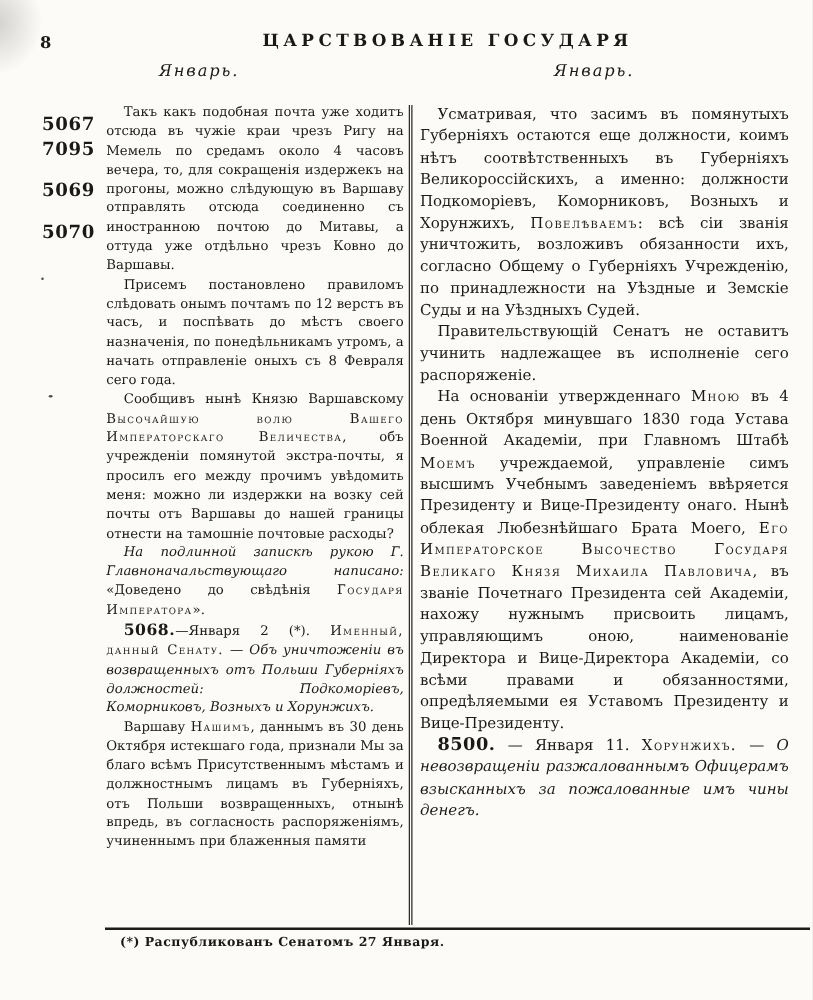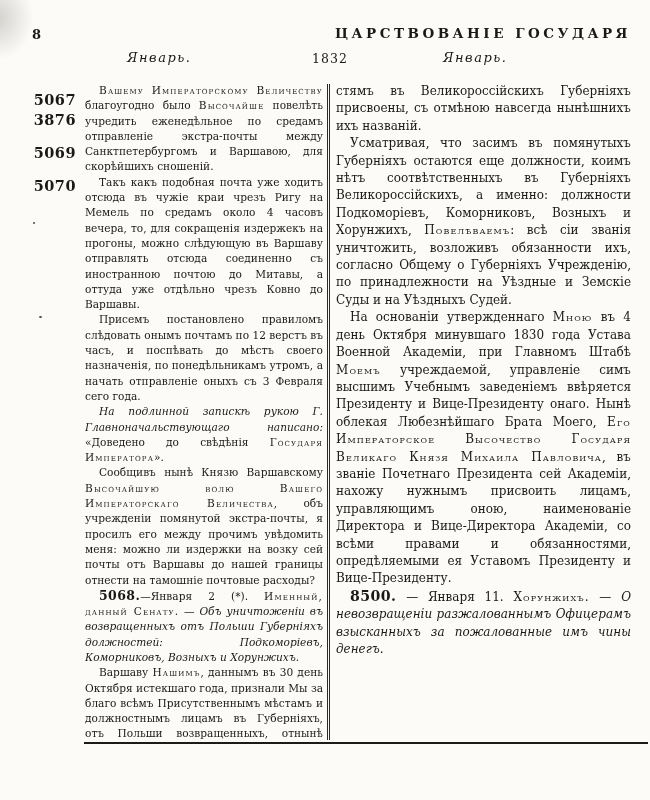--- a/index.html
+++ b/index.html
@@ -12,21 +12,21 @@
     color:#1b1915;
   }
   .corner-shade{
     position:absolute;left:0;top:0;width:34px;height:60px;
     background:radial-gradient(ellipse at -10% 30%,rgba(110,108,100,0.30),transparent 70%);
     pointer-events:none;
   }
   .page-num{position:absolute;left:32px;top:27px;font-size:13px;font-weight:bold;}
   .title{
     position:absolute;left:85px;top:25px;width:546px;
-    text-align:right;font-weight:bold;font-size:13.5px;letter-spacing:3.5px;
+    text-align:center;font-weight:bold;font-size:13.5px;letter-spacing:3.5px;
     white-space:nowrap;
   }
   .head-left{position:absolute;left:127px;top:50px;font-style:italic;font-size:13px;letter-spacing:1.5px;}
   .head-year{position:absolute;left:85px;top:51px;width:490px;text-align:center;font-size:12.5px;letter-spacing:1px;}
   .head-right{position:absolute;left:443px;top:50px;font-style:italic;font-size:13px;letter-spacing:1.5px;}
   .mn{
     position:absolute;left:26px;width:50px;text-align:right;
     font-weight:bold;font-size:14.5px;letter-spacing:0.5px;
   }
   .mn1{top:91px}.mn2{top:111px}.mn3{top:144px}.mn4{top:177px}
@@ -50,43 +50,42 @@
 </style>
 </head>
 <body>
 
 <div class="page">
   <div class="corner-shade"></div>
 
   <div class="page-num">8</div>
   <div class="title">ЦАРСТВОВАНІЕ ГОСУДАРЯ</div>
   <div class="head-left">Январь.</div>
-  <div class="head-year">1832</div>
   <div class="head-right">Январь.</div>
 
   <div class="mn mn1">5067</div>
-  <div class="mn mn2">3876</div>
+  <div class="mn mn2">7095</div>
   <div class="mn mn3">5069</div>
   <div class="mn mn4">5070</div>
 
   <div class="divider"></div>
 
   <div class="col col-left">
-      <p class="indent"><span class="run-sc">Вашему Императорскому Величеству</span><span> благоугодно было </span><span class="run-sc">Высочайше</span><span> повелѣть учредить еженедѣльное по средамъ отправленіе экстра-почты между Санктпетербургомъ и Варшавою, для скорѣйшихъ сношеній.</span></p>
       <p class="indent"><span>Такъ какъ подобная почта уже ходитъ отсюда въ чужіе краи чрезъ Ригу на Мемель по средамъ около 4 часовъ вечера, то, для сокращенія издержекъ на прогоны, можно слѣдующую въ Варшаву отправлять отсюда соединенно съ иностранною почтою до Митавы, а оттуда уже отдѣльно чрезъ Ковно до Варшавы.</span></p>
-      <p class="indent"><span>Присемъ постановлено правиломъ слѣдовать онымъ почтамъ по 12 верстъ въ часъ, и поспѣвать до мѣстъ своего назначенія, по понедѣльникамъ утромъ, а начать отправленіе оныхъ съ 3 Февраля сего года.</span></p>
+      <p class="indent"><span>Присемъ постановлено правиломъ слѣдовать онымъ почтамъ по 12 верстъ въ часъ, и поспѣвать до мѣстъ своего назначенія, по понедѣльникамъ утромъ, а начать отправленіе оныхъ съ 8 Февраля сего года.</span></p>
+      <p class="indent"><span>Сообщивъ нынѣ Князю Варшавскому </span><span class="run-sc">Высочайшую волю Вашего Императорскаго Величества</span><span>, объ учрежденіи помянутой экстра-почты, я просилъ его между прочимъ увѣдомить меня: можно ли издержки на возку сей почты отъ Варшавы до нашей границы отнести на тамошніе почтовые расходы?</span></p>
       <p class="indent"><span class="run-i">На подлинной запискѣ рукою Г. Главноначальствующаго написано: </span><span>«Доведено до свѣдѣнія </span><span class="run-sc">Государя Императора</span><span>».</span></p>
-      <p class="indent"><span>Сообщивъ нынѣ Князю Варшавскому </span><span class="run-sc">Высочайшую волю Вашего Императорскаго Величества</span><span>, объ учрежденіи помянутой экстра-почты, я просилъ его между прочимъ увѣдомить меня: можно ли издержки на возку сей почты отъ Варшавы до нашей границы отнести на тамошніе почтовые расходы?</span></p>
       <p class="indent"><span class="run-b">5068.</span><span>—Января 2 (*). </span><span class="run-sc">Именный, данный Сенату.</span><span> — </span><span class="run-i">Объ уничтоженіи въ возвращенныхъ отъ Польши Губерніяхъ должностей: Подкоморіевъ, Коморниковъ, Возныхъ и Хорунжихъ.</span></p>
       <p class="indent"><span>Варшаву </span><span class="run-sc">Нашимъ</span><span>, даннымъ въ 30 день Октября истекшаго года, признали Мы за благо всѣмъ Присутственнымъ мѣстамъ и должностнымъ лицамъ въ Губерніяхъ, отъ Польши возвращенныхъ, отнынѣ впредь, въ согласность распоряженіямъ, учиненнымъ при блаженныя памяти </span></p>
     </div>
   <div class="col col-right">
-      <p class=""><span>стямъ въ Великороссійскихъ Губерніяхъ присвоены, съ отмѣною навсегда нынѣшнихъ ихъ названій.</span></p>
       <p class="indent"><span>Усматривая, что засимъ въ помянутыхъ Губерніяхъ остаются еще должности, коимъ нѣтъ соотвѣтственныхъ въ Губерніяхъ Великороссійскихъ, а именно: должности Подкоморіевъ, Коморниковъ, Возныхъ и Хорунжихъ, </span><span class="run-sc">Повелѣваемъ</span><span>: всѣ сіи званія уничтожить, возложивъ обязанности ихъ, согласно Общему о Губерніяхъ Учрежденію, по принадлежности на Уѣздные и Земскіе Суды и на Уѣздныхъ Судей.</span></p>
+      <p class="indent"><span>Правительствующій Сенатъ не оставитъ учинить надлежащее въ исполненіе сего распоряженіе.</span></p>
       <p class="indent"><span>На основаніи утвержденнаго </span><span class="run-sc">Мною</span><span> въ 4 день Октября минувшаго 1830 года Устава Военной Академіи, при Главномъ Штабѣ </span><span class="run-sc">Моемъ</span><span> учреждаемой, управленіе симъ высшимъ Учебнымъ заведеніемъ ввѣряется Президенту и Вице-Президенту онаго. Нынѣ облекая Любезнѣйшаго Брата Моего, </span><span class="run-sc">Его Императорское Высочество Государя Великаго Князя Михаила Павловича</span><span>, въ званіе Почетнаго Президента сей Академіи, нахожу нужнымъ присвоить лицамъ, управляющимъ оною, наименованіе Директора и Вице-Директора Академіи, со всѣми правами и обязанностями, опредѣляемыми ея Уставомъ Президенту и Вице-Президенту.</span></p>
       <p class="indent"><span class="run-b">8500.</span><span> — Января 11. </span><span class="run-sc">Хорунжихъ.</span><span> — </span><span class="run-i">О невозвращеніи разжалованнымъ Офицерамъ взысканныхъ за пожалованные имъ чины денегъ.</span></p>
     </div>
 
   <div class="foot-rule"></div>
+  <div class="footnote">(*) Распубликованъ Сенатомъ 27 Января.</div>
 
   <div class="speck speck1"></div>
   <div class="speck speck2"></div>
 </div>
 
 </body></html>

